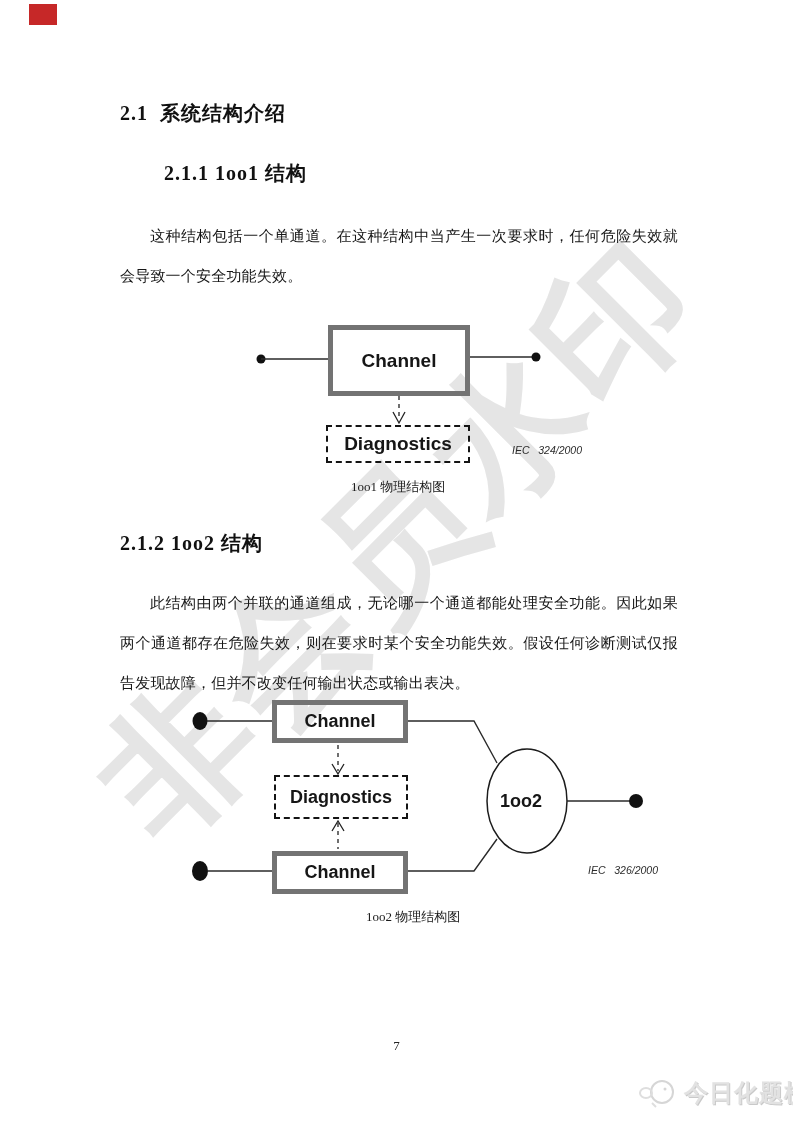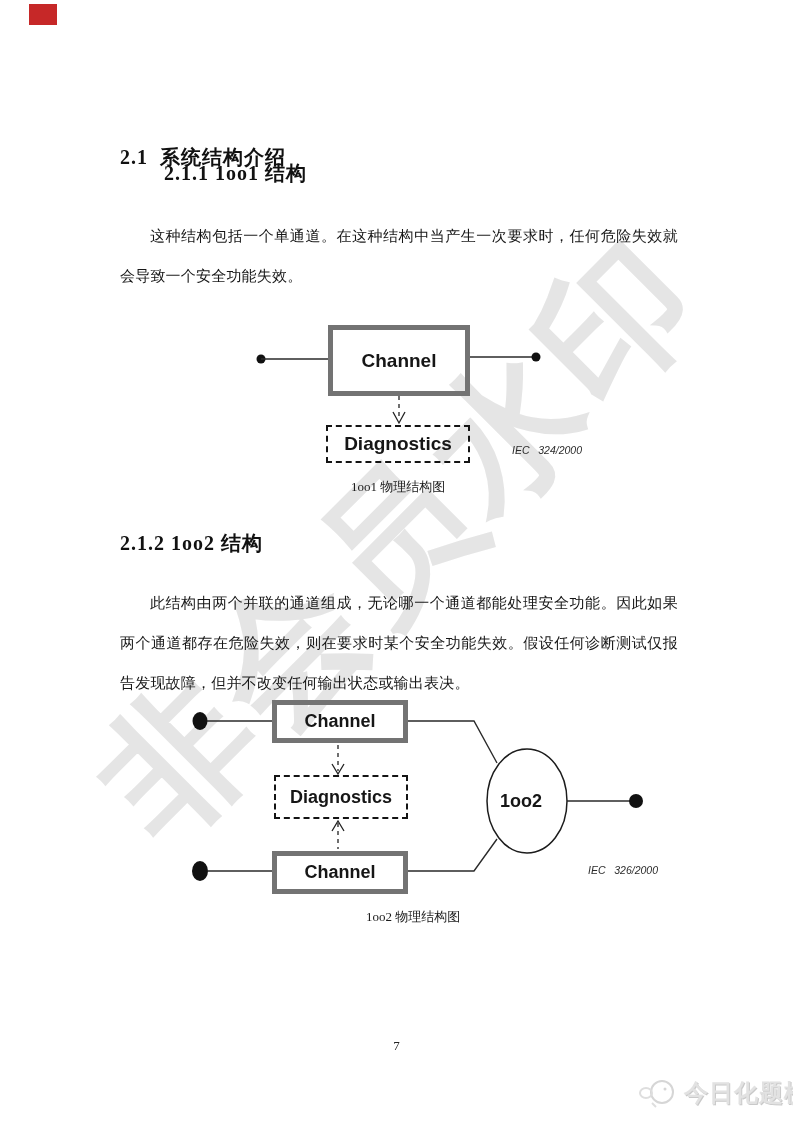--- a/index.html
+++ b/index.html
@@ -66,21 +66,21 @@
   <ellipse cx="200" cy="871" rx="8" ry="10" fill="#111"></ellipse>
   <line x1="208" y1="871" x2="272" y2="871" stroke="#2a2a2a" stroke-width="1.4"></line>
   <polyline points="408,871 474,871 497,839" fill="none" stroke="#2a2a2a" stroke-width="1.4"></polyline>
   <ellipse cx="527" cy="801" rx="40" ry="52" fill="none" stroke="#1c1c1c" stroke-width="1.5"></ellipse>
   <line x1="567" y1="801" x2="633" y2="801" stroke="#2a2a2a" stroke-width="1.4"></line>
   <circle cx="636" cy="801" r="7" fill="#111"></circle>
 </svg>
 
 <div class="abs content corner-marker" style="left:29px;top:4px;width:28px;height:21px;"></div>
 
-<div class="abs content h-main" style="left:120px;top:100px;margin-top:44px;">2.1  系统结构介绍</div>
+<div class="abs content h-main" style="left:120px;top:100px;">2.1  系统结构介绍</div>
 
 <div class="abs content h-main" style="left:120px;top:160px;margin-left:44px;">2.1.1 1oo1 结构</div>
 
 <div class="abs content para" style="left:120px;top:216px;width:558px;">这种结构包括一个单通道。在这种结构中当产生一次要求时，任何危险失效就会导致一个安全功能失效。</div>
 
 <div class="abs content dbox lbl-lg" style="left:328px;top:325px;width:142px;height:71px;">
   <span>Channel</span>
 </div>
 <div class="abs content dbox dashed lbl-lg" style="left:326px;top:425px;width:144px;height:38px;">
   <span>Diagnostics</span>

